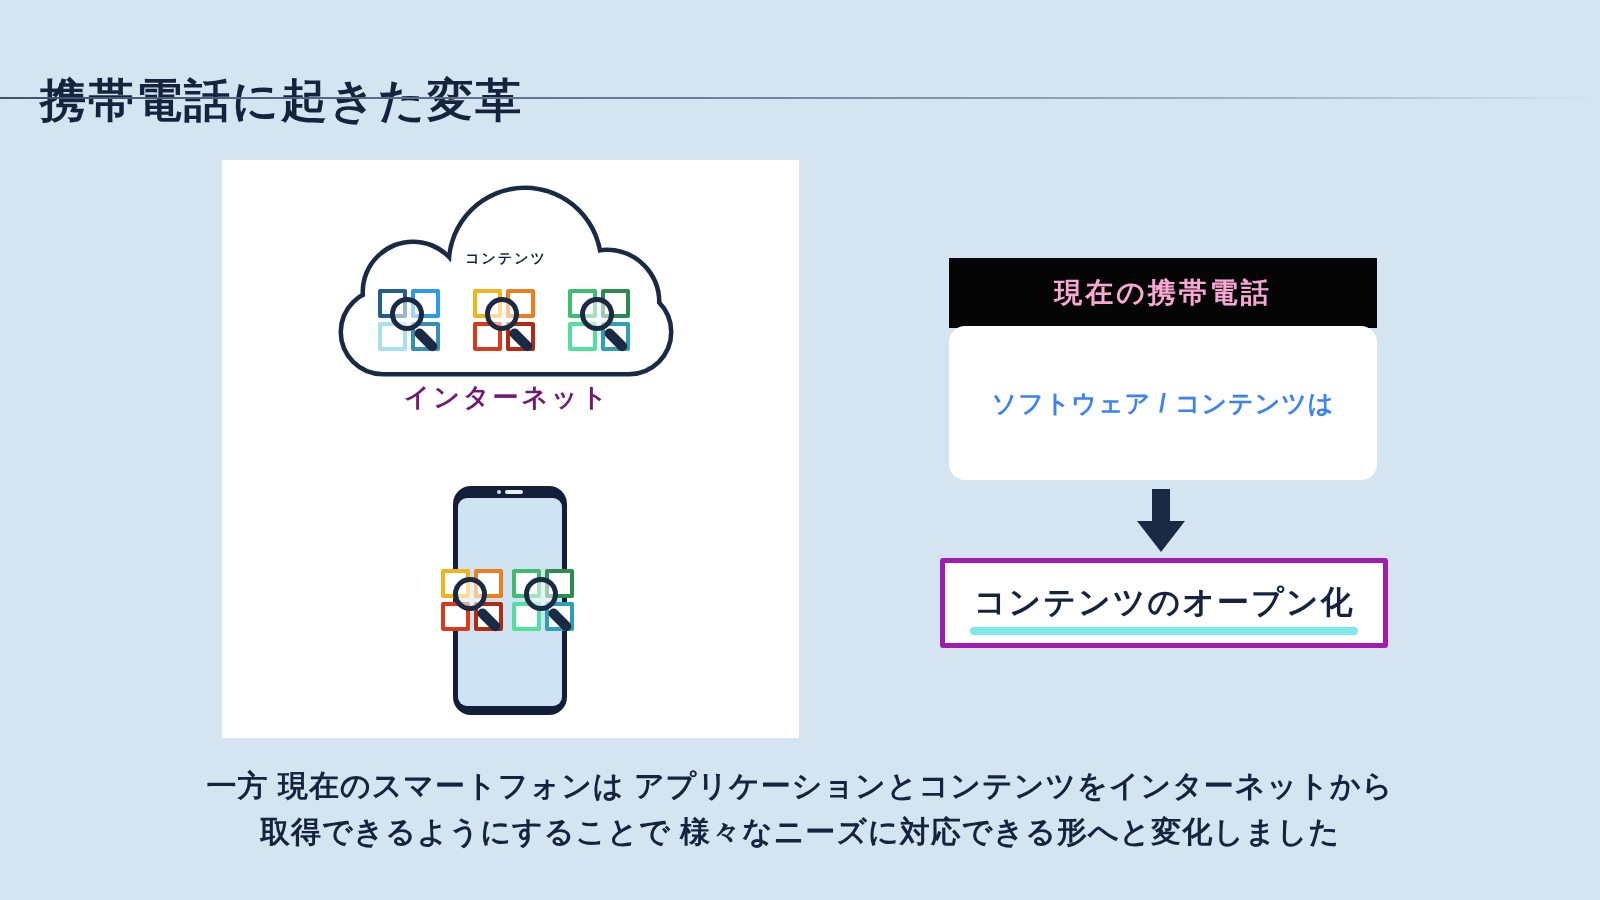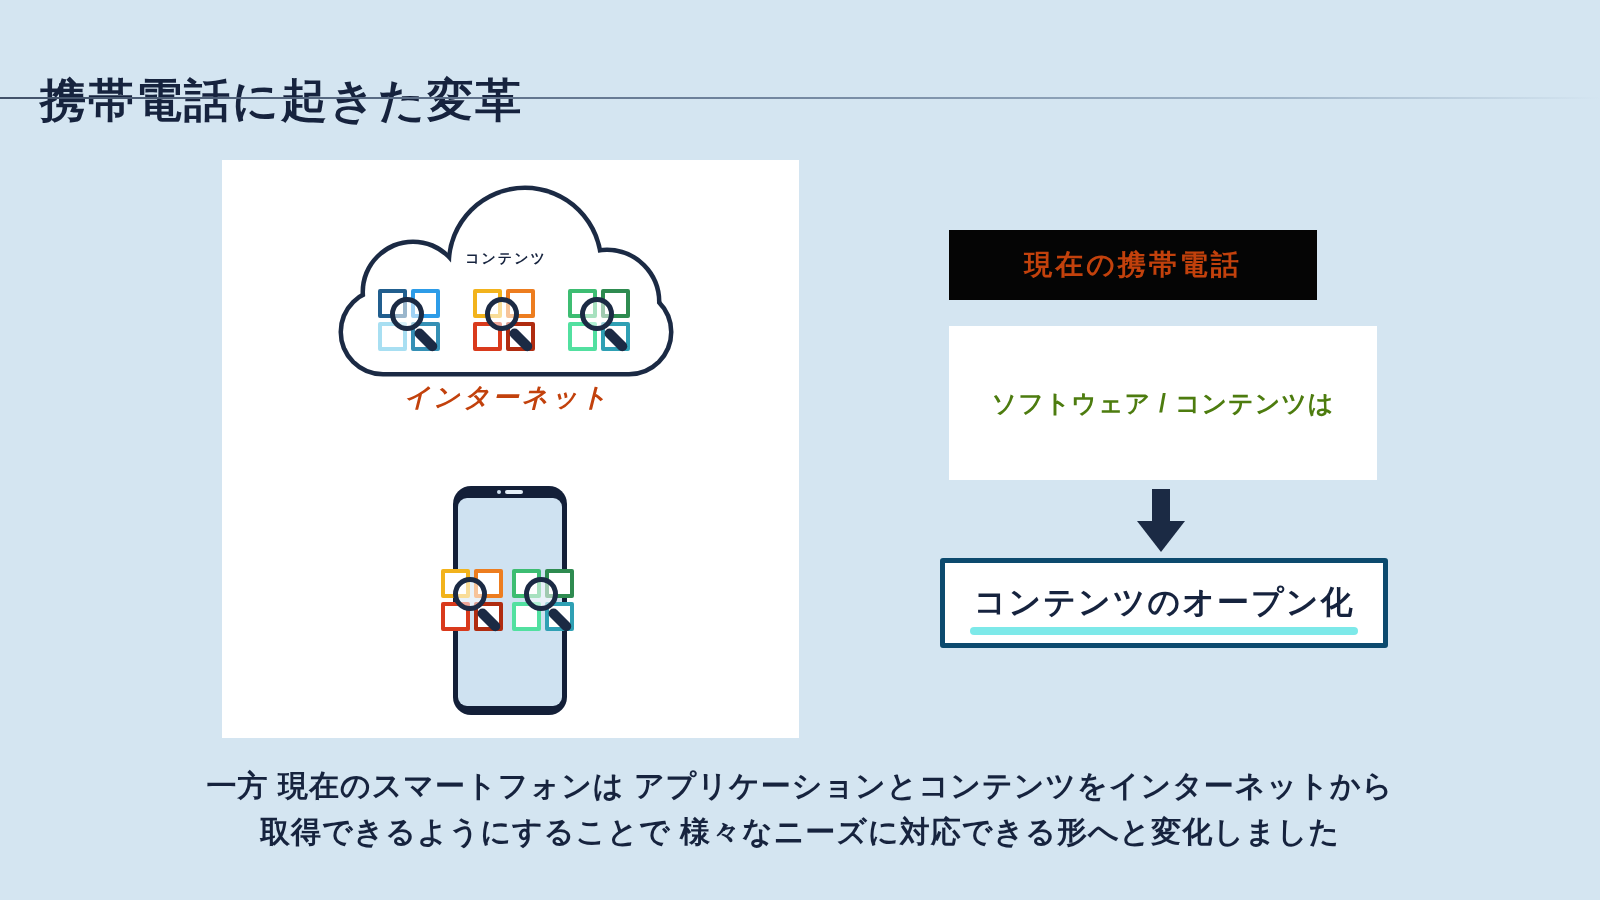--- a/index.html
+++ b/index.html
@@ -23,21 +23,21 @@
     position:absolute;left:222px;top:160px;width:577px;height:578px;
     background:#ffffff;
   }
   .cloud-svg{position:absolute;left:113px;top:24px;width:342px;height:196px;}
   .cloud-label{
     position:absolute;left:113px;top:90px;width:342px;text-align:center;
     font-size:14px;font-weight:bold;letter-spacing:2px;color:#16233e;
   }
   .internet-label{
     position:absolute;left:85px;top:220px;width:400px;text-align:center;
-    font-size:26px;font-weight:bold;letter-spacing:3px;color:#c2410c;font-style:italic;
+    font-size:26px;font-weight:bold;letter-spacing:3px;color:#701a75;
   }
   
   .app-icon{
     position:absolute;width:62px;height:62px;
     display:grid;grid-template-columns:1fr 1fr;grid-template-rows:1fr 1fr;gap:4px;
   }
   .sq{border:4px solid #999;background:#fff;border-radius:2px;}
   .mag{position:absolute;left:0;top:0;width:62px;height:62px;pointer-events:none;}
   .lens{
     position:absolute;left:12px;top:8px;width:34px;height:34px;box-sizing:border-box;
@@ -57,44 +57,44 @@
     background:#cfe2f1;border-radius:9px;
   }
   .camera-dot{
     position:absolute;left:44px;top:4px;width:4px;height:4px;border-radius:50%;background:#cfe2f1;
   }
   .speaker{
     position:absolute;left:52px;top:4px;width:18px;height:4px;border-radius:2px;background:#e4eff8;
   }
   
   .black-header{
-    position:absolute;left:949px;top:230px;width:368px;height:70px;
-    background:#050505;color:#c2410c;display:flex;align-items:center;justify-content:center;
+    position:absolute;left:949px;top:258px;width:428px;height:70px;
+    background:#050505;color:#f9a8d4;display:flex;align-items:center;justify-content:center;
     font-size:28px;font-weight:bold;letter-spacing:3px;
   }
   .info-box{
     position:absolute;left:949px;top:326px;width:428px;height:154px;
     background:#ffffff;display:flex;flex-direction:column;align-items:center;justify-content:center;
-    font-size:25px;font-weight:600;color:#4d7c0f;line-height:40px;letter-spacing:1px;
+    font-size:25px;font-weight:600;color:#3b82f6;line-height:40px;letter-spacing:1px;border-radius:16px;
   }
   .u-cyan{position:relative;display:inline-block;}
   .u-cyan::after{
     content:"";position:absolute;left:-4px;right:-4px;bottom:-8px;height:7px;
     background:#7de9e9;border-radius:4px;
   }
   .down-arrow{position:absolute;left:1137px;top:489px;width:48px;height:64px;}
   .arrow-stem{position:absolute;left:15px;top:0;width:18px;height:32px;background:#1b2a44;}
   .arrow-head{
     position:absolute;left:0;top:32px;width:0;height:0;
     border-left:24px solid transparent;border-right:24px solid transparent;
     border-top:31px solid #1b2a44;
   }
   .result-box{
     position:absolute;left:940px;top:558px;width:438px;height:80px;
-    background:#ffffff;border:5px solid #0c4a6e;border-radius:3px;
+    background:#ffffff;border:5px solid #a21caf;border-radius:3px;
     display:flex;align-items:center;justify-content:center;
     font-size:32px;font-weight:bold;color:#16233e;letter-spacing:2px;
   }
   .result-box .u-cyan::after{height:8px;bottom:-10px;}
   
   .caption{
     position:absolute;left:0;top:763px;width:1600px;text-align:center;
     font-size:30px;font-weight:600;color:#16233e;line-height:46px;letter-spacing:1px;
   }
 </style>

